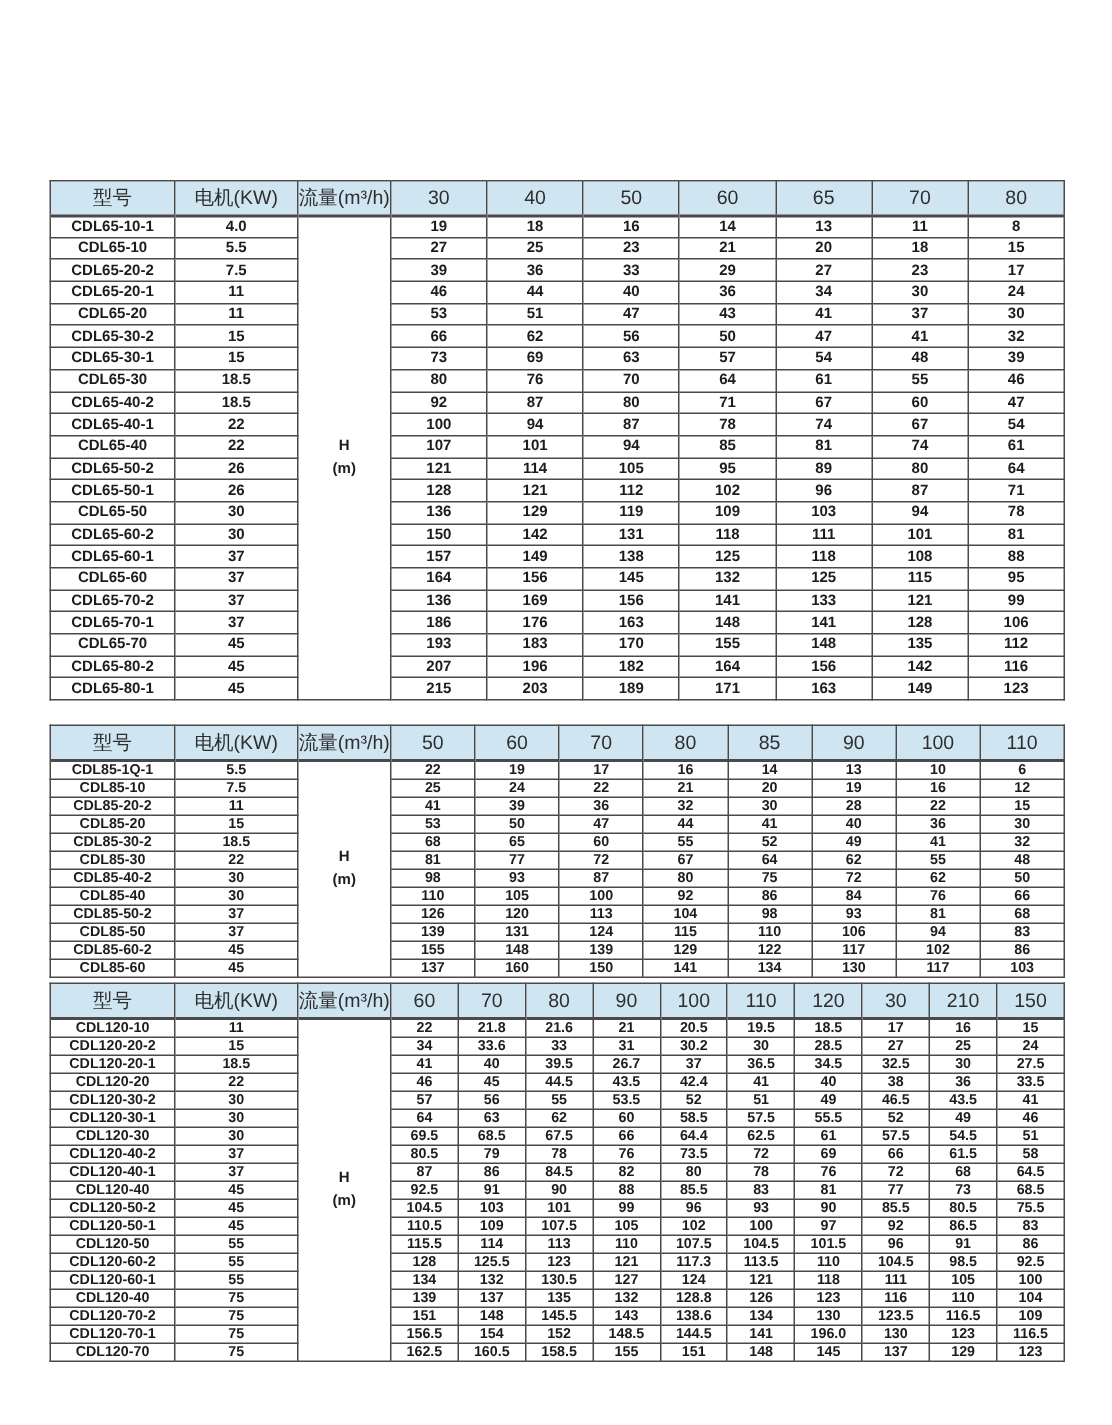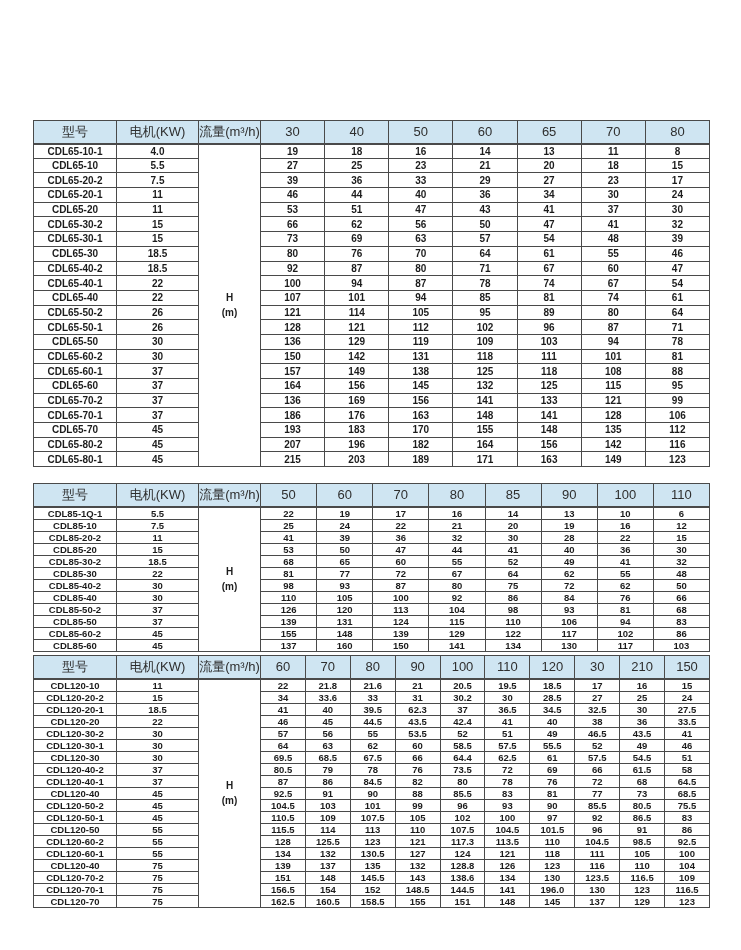--- a/index.html
+++ b/index.html
@@ -587,21 +587,21 @@
             <td>27</td>
             <td>25</td>
             <td>24</td>
           </tr>
           <tr>
             <td>CDL120-20-1</td>
             <td>18.5</td>
             <td>41</td>
             <td>40</td>
             <td>39.5</td>
-            <td>62.3</td>
+            <td>26.7</td>
             <td>37</td>
             <td>36.5</td>
             <td>34.5</td>
             <td>32.5</td>
             <td>30</td>
             <td>27.5</td>
           </tr>
           <tr>
             <td>CDL120-20</td>
             <td>22</td>

